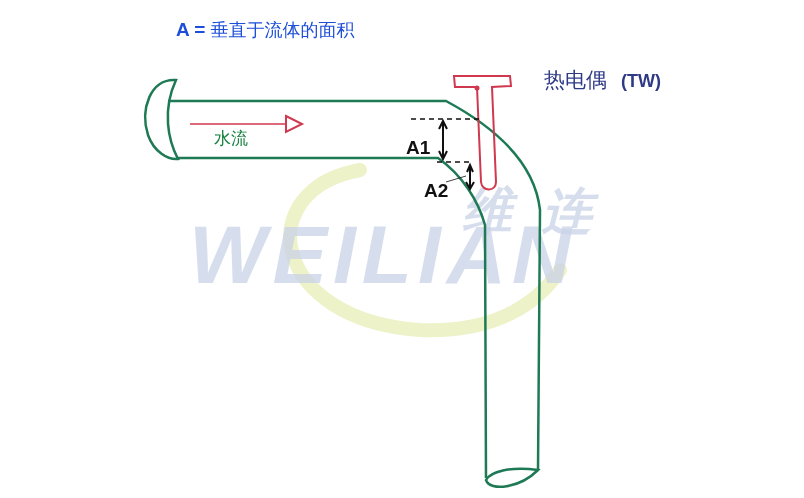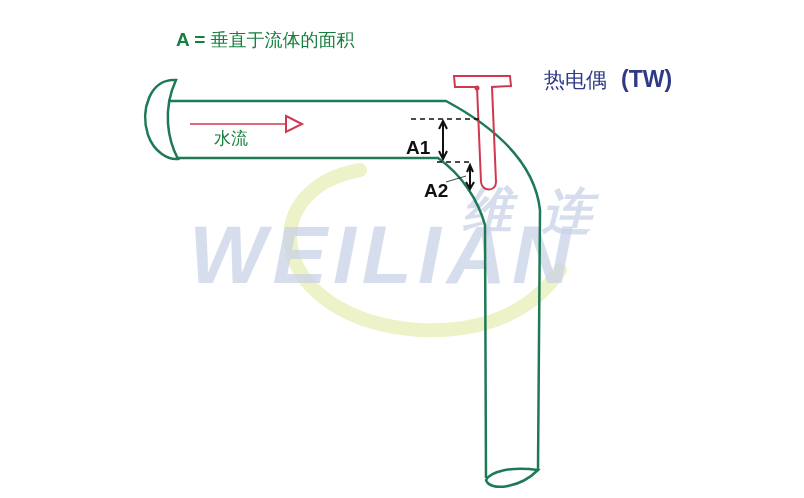--- a/index.html
+++ b/index.html
@@ -1,21 +1,21 @@
 <!DOCTYPE html>
 <html><head>
 <meta charset="utf-8">
 <style>
   html, body { margin:0; padding:0; background:#ffffff; }
   body { width:804px; height:498px; position:relative; overflow:hidden; font-family:"Liberation Sans", "DejaVu Sans", sans-serif; }
   .abs { position:absolute; }
-  #title { left:176px; top:28px; font-size:18px; color:#15803d; white-space:nowrap; }
+  #title { left:176px; top:18px; font-size:18px; color:#1d4ed8; white-space:nowrap; }
   #title .key { font-weight:bold; font-size:19px; }
   #tw-label { left:544px; top:66px; font-size:21px; color:#2e3a86; white-space:nowrap; }
-  #tw-label .code { font-weight:bold; font-size:23px; margin-left:14px; }
+  #tw-label .code { font-weight:bold; font-size:18px; margin-left:14px; }
   #flow-label { left:214px; top:127px; font-size:17px; color:#15803d; }
   .dim { font-weight:bold; font-size:19px; color:#111; }
   #a1 { left:406px; top:137px; }
   #a2 { left:424px; top:180px; }
   svg { position:absolute; left:0; top:0; }
   #wm-text { left:189px; top:208px; font-size:82px; font-weight:bold; font-style:italic; color:#c9d3e8; opacity:0.75; letter-spacing:6px; }
   #wm-cn { left:462px; top:178px; font-size:50px; font-weight:bold; font-style:italic; color:#c9d3e8; opacity:0.75; letter-spacing:30px; }
 </style>
 </head>
 <body>

